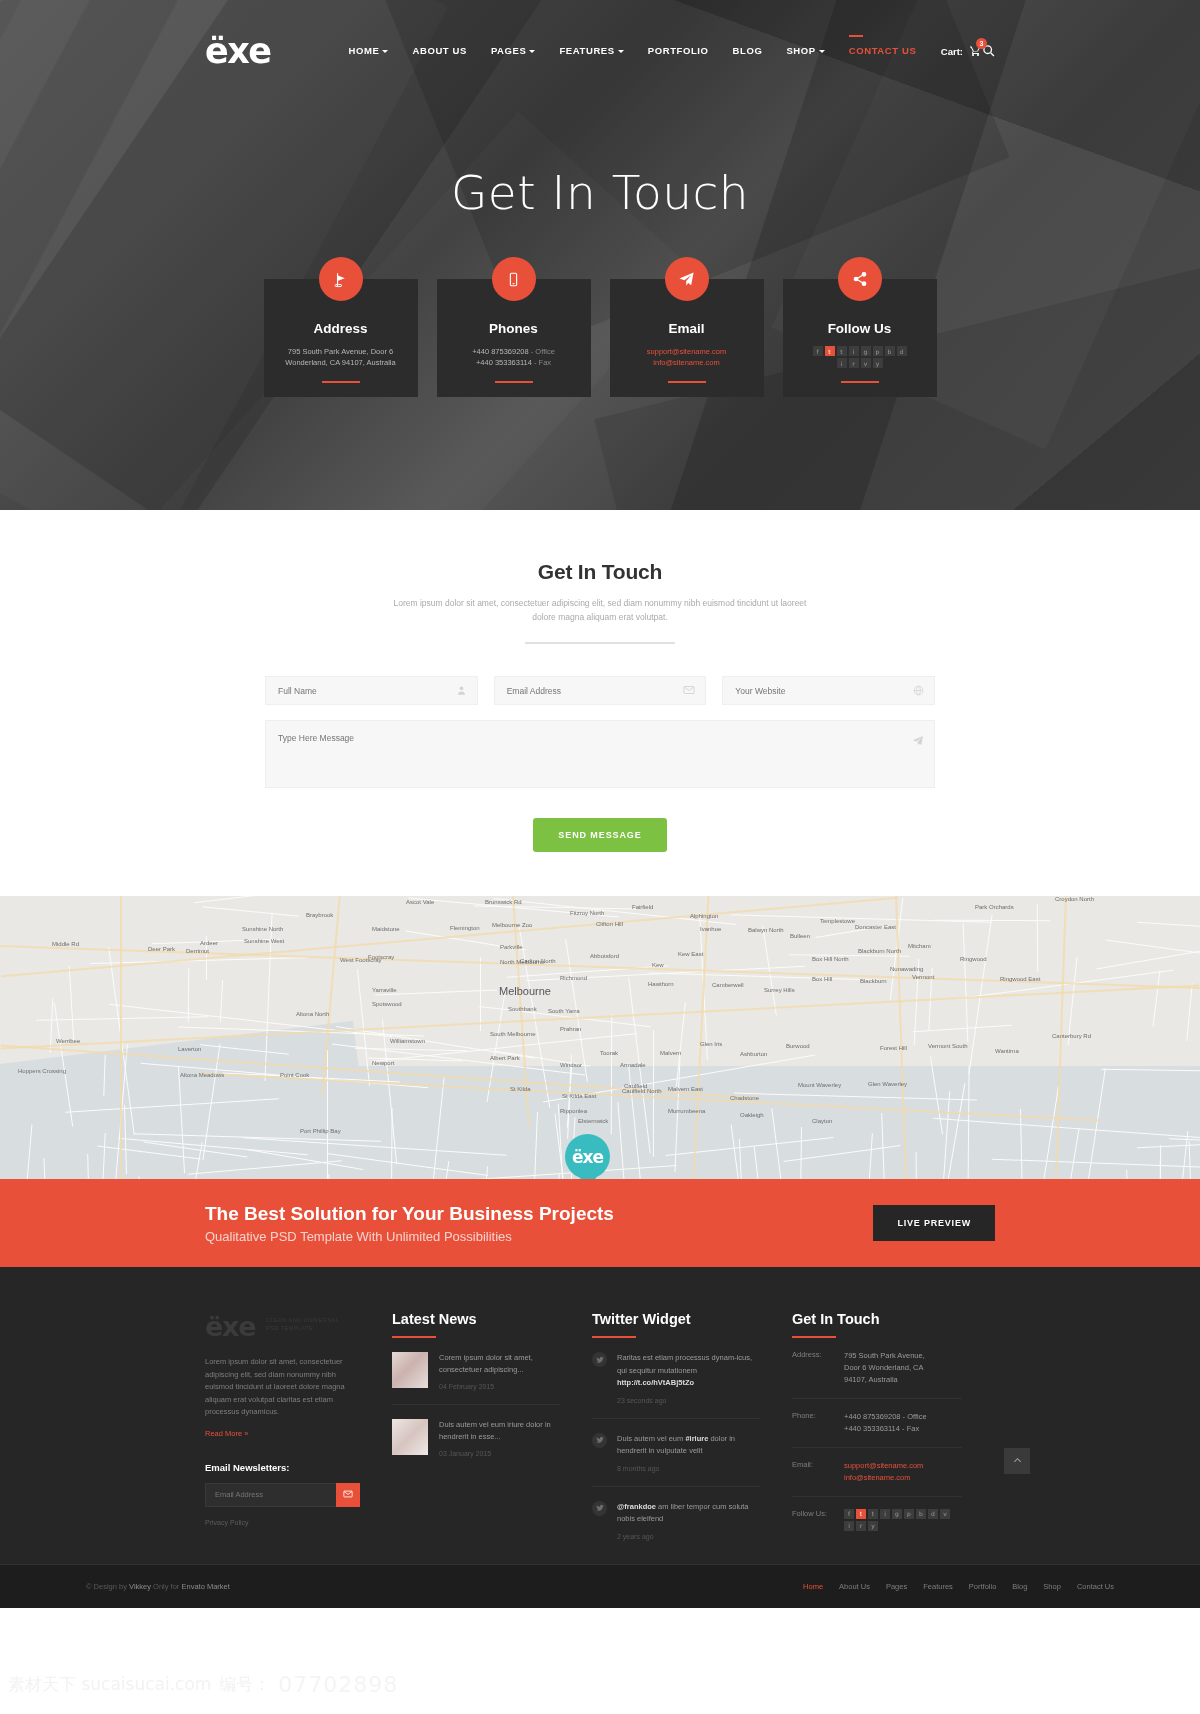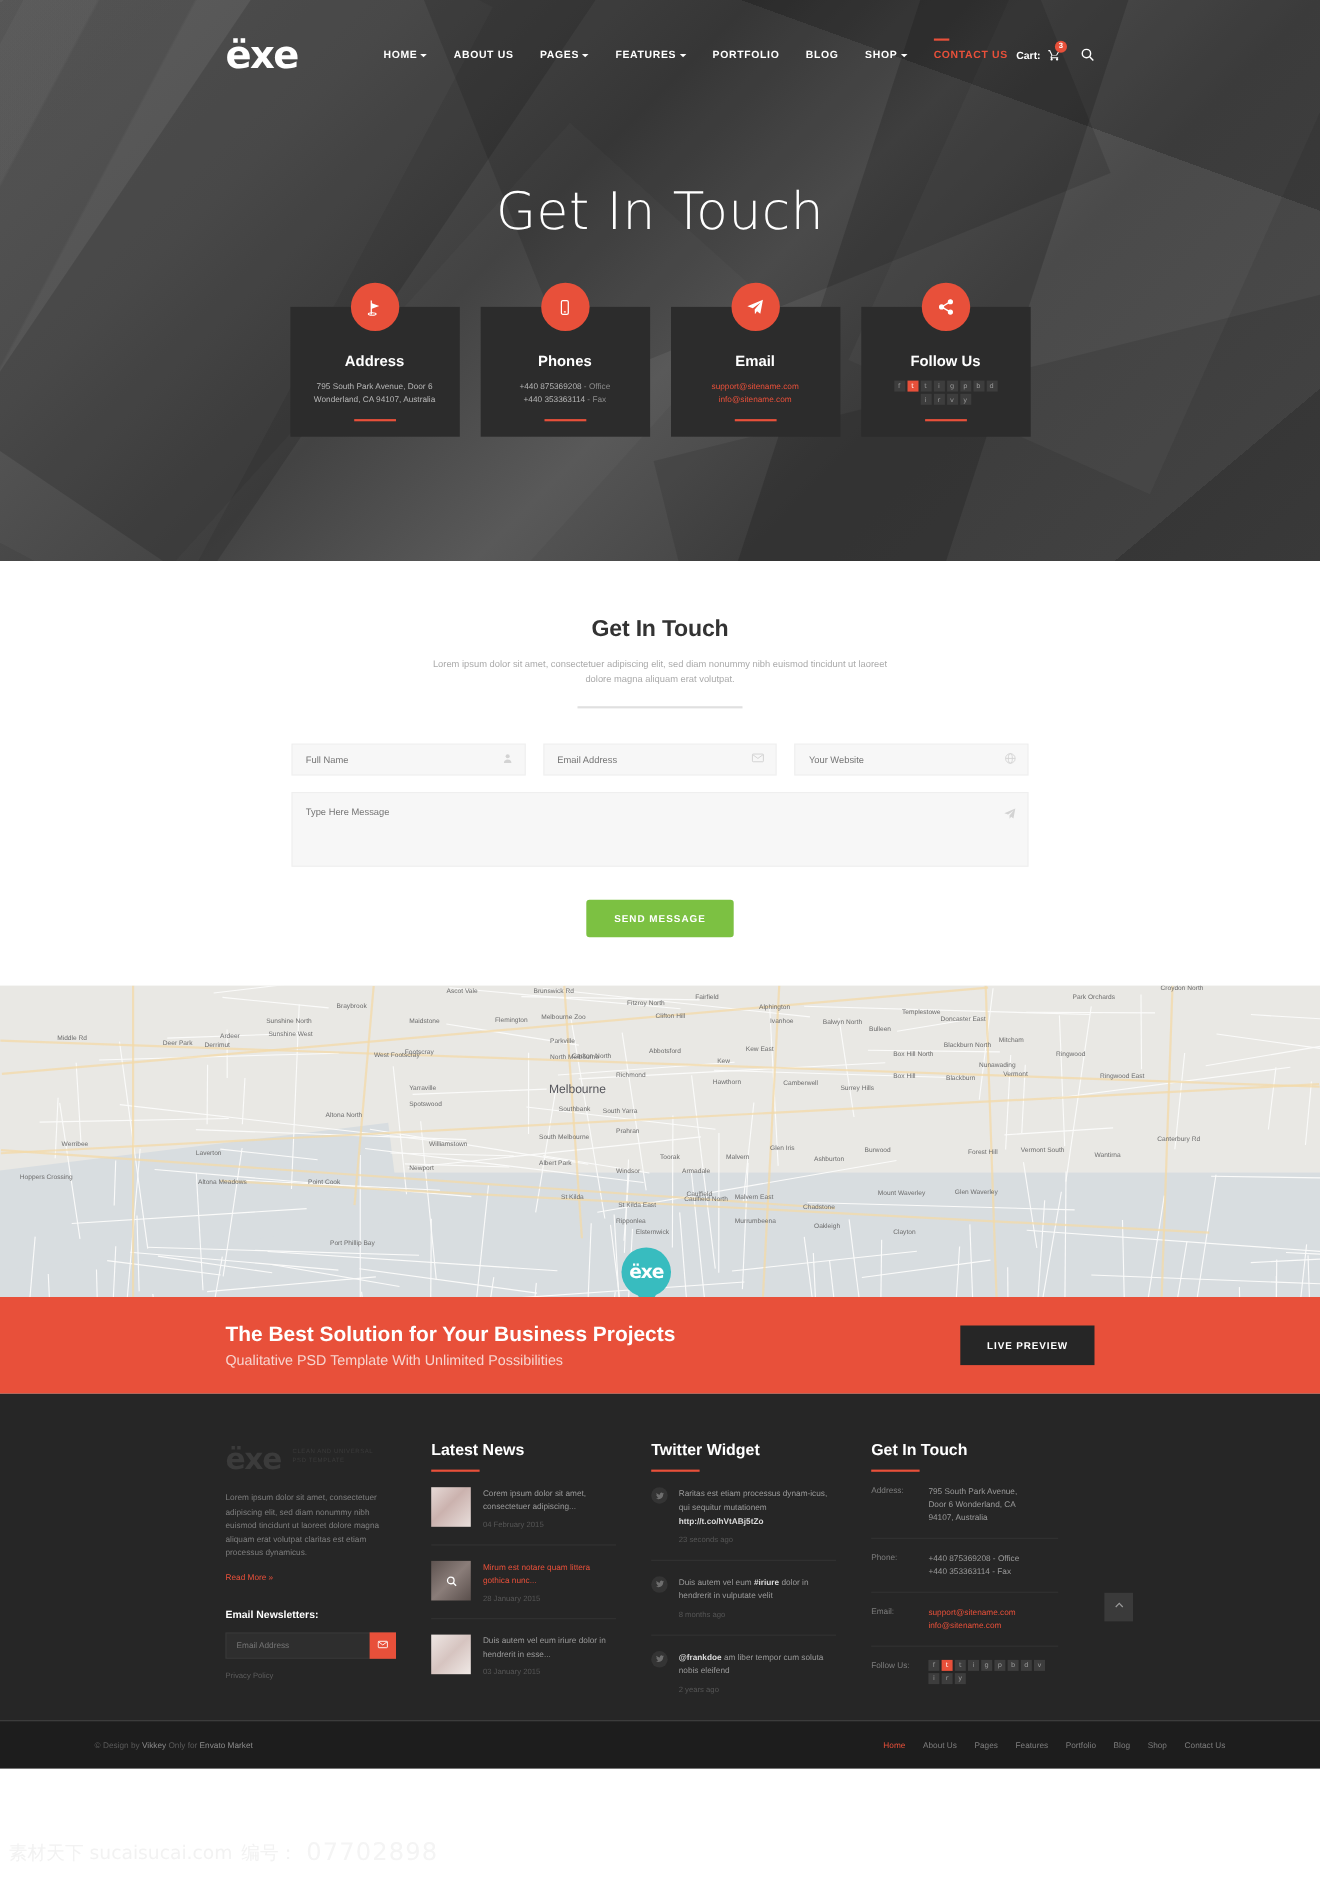--- a/index.html
+++ b/index.html
@@ -87,21 +87,20 @@
     margin-left: 3px;
     border-left: 3px solid transparent;
     border-right: 3px solid transparent;
     border-top: 3.5px solid #fff;
     vertical-align: middle;
   }
   .nav-right {
     margin-left: auto;
     display: flex;
     align-items: center;
-    gap: 17px;
     color: #fff;
   }
   .cart { display: flex; align-items: center; gap: 6px; font-size: 9.5px; font-weight: 700; position: relative; cursor: pointer; }
   .cart-badge {
     position: absolute; right: -5px; top: -7px;
     width: 11px; height: 11px; border-radius: 50%;
     background: #e8503a; color: #fff;
     font-size: 7px; font-weight: 700;
     display: flex; align-items: center; justify-content: center;
   }
@@ -800,34 +799,20 @@
       <div class="f-title-rule"></div>
       <div id="news-list">
           <div class="news-item">
             <div class="news-thumb t1"></div>
             <div class="news-txt">
               <a href="#" class="news-link">Corem ipsum dolor sit amet, consectetuer adipiscing...</a>
               <div class="news-date">04 February 2015</div>
             </div>
           </div>
           <div class="news-item">
-            <div class="news-thumb t2">
-              <span class="thumb-badge">
-                <svg width="11" height="11" viewBox="0 0 24 24" fill="none" stroke="#fff" stroke-width="2.6">
-                  <circle cx="10.5" cy="10.5" r="6.5"></circle>
-                  <line x1="15.5" y1="15.5" x2="21" y2="21"></line>
-                </svg>
-              </span>
-            </div>
-            <div class="news-txt">
-              <a href="#" class="news-link red">Mirum est notare quam littera gothica nunc...</a>
-              <div class="news-date">28 January 2015</div>
-            </div>
-          </div>
-          <div class="news-item">
             <div class="news-thumb t3"></div>
             <div class="news-txt">
               <a href="#" class="news-link">Duis autem vel eum iriure dolor in hendrerit in esse...</a>
               <div class="news-date">03 January 2015</div>
             </div>
           </div>
         </div>
     </div>
 
     <div class="f-col3">

